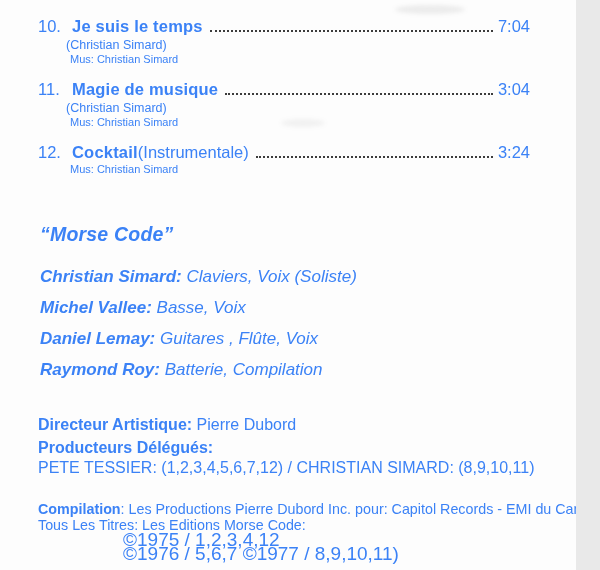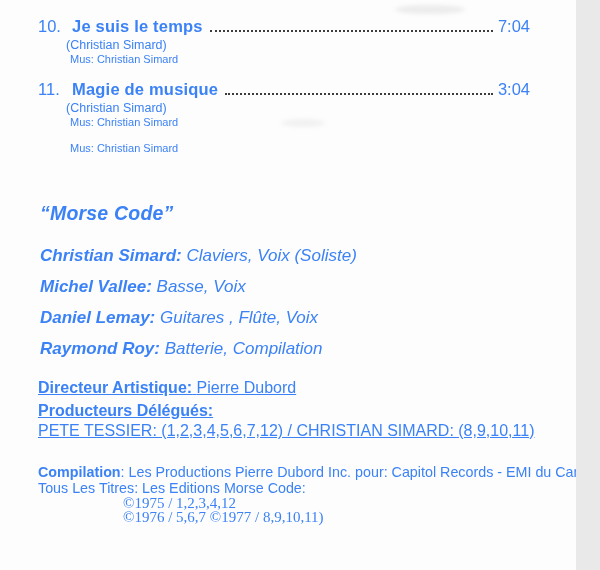--- a/index.html
+++ b/index.html
@@ -60,41 +60,40 @@
   .member {
     margin: 13px 0 0 2px;
     font-size: 17px;
     line-height: 18px;
     font-style: italic;
     white-space: nowrap;
   }
   .member .m-name { font-weight: bold; }
 
   
-  .credits { margin-top: 20px; text-decoration: underline; }
+  .credits { margin-top: 36px; }
   .credits-line {
     font-size: 16px;
     line-height: 20px;
     white-space: nowrap;
   }
   .credits-line.first { margin-bottom: 3px; }
   .b { font-weight: bold; }
 
   
   .footer { margin-top: 23px; }
   .footer-line {
     font-size: 14.3px;
     line-height: 16px;
     white-space: nowrap;
   }
   .copyright {
     margin-left: 85px;
-    font-size: 15px;
+    font-size: 19px;
     line-height: 14px;
-    font-family: Liberation Serif, serif;
   }
 
   
   .artifact {
     position: absolute;
     border-radius: 50%;
     filter: blur(2px);
     pointer-events: none;
   }
   .artifact.a1 { left: 395px; top: 5px; width: 70px; height: 9px; background: rgba(90,90,90,0.10); }
@@ -126,20 +125,27 @@
         <span class="t-num">11.</span>
           <span class="t-title">Magie de musique</span>
         <span class="dots"></span>
         <span class="t-time">3:04</span>
       </div>
       <div class="t-credit">(Christian Simard)</div>
       <div class="t-mus">Mus: Christian Simard</div>
     </div>
 
     <div class="track">
+      <div class="track-row">
+        <span class="t-num">12.</span>
+          <span class="t-title">Cocktail</span>
+          <span class="t-suffix"> (Instrumentale)</span>
+        <span class="dots"></span>
+        <span class="t-time">3:24</span>
+      </div>
       <div class="t-mus">Mus: Christian Simard</div>
     </div>
 
   </div>
 
   <div>
     <div class="band-title">“Morse Code”</div>
 
     <div class="member" style="margin-top:22px;">
       <span class="m-name">Christian Simard:</span> <span class="m-role">Claviers, Voix (Soliste)</span>

